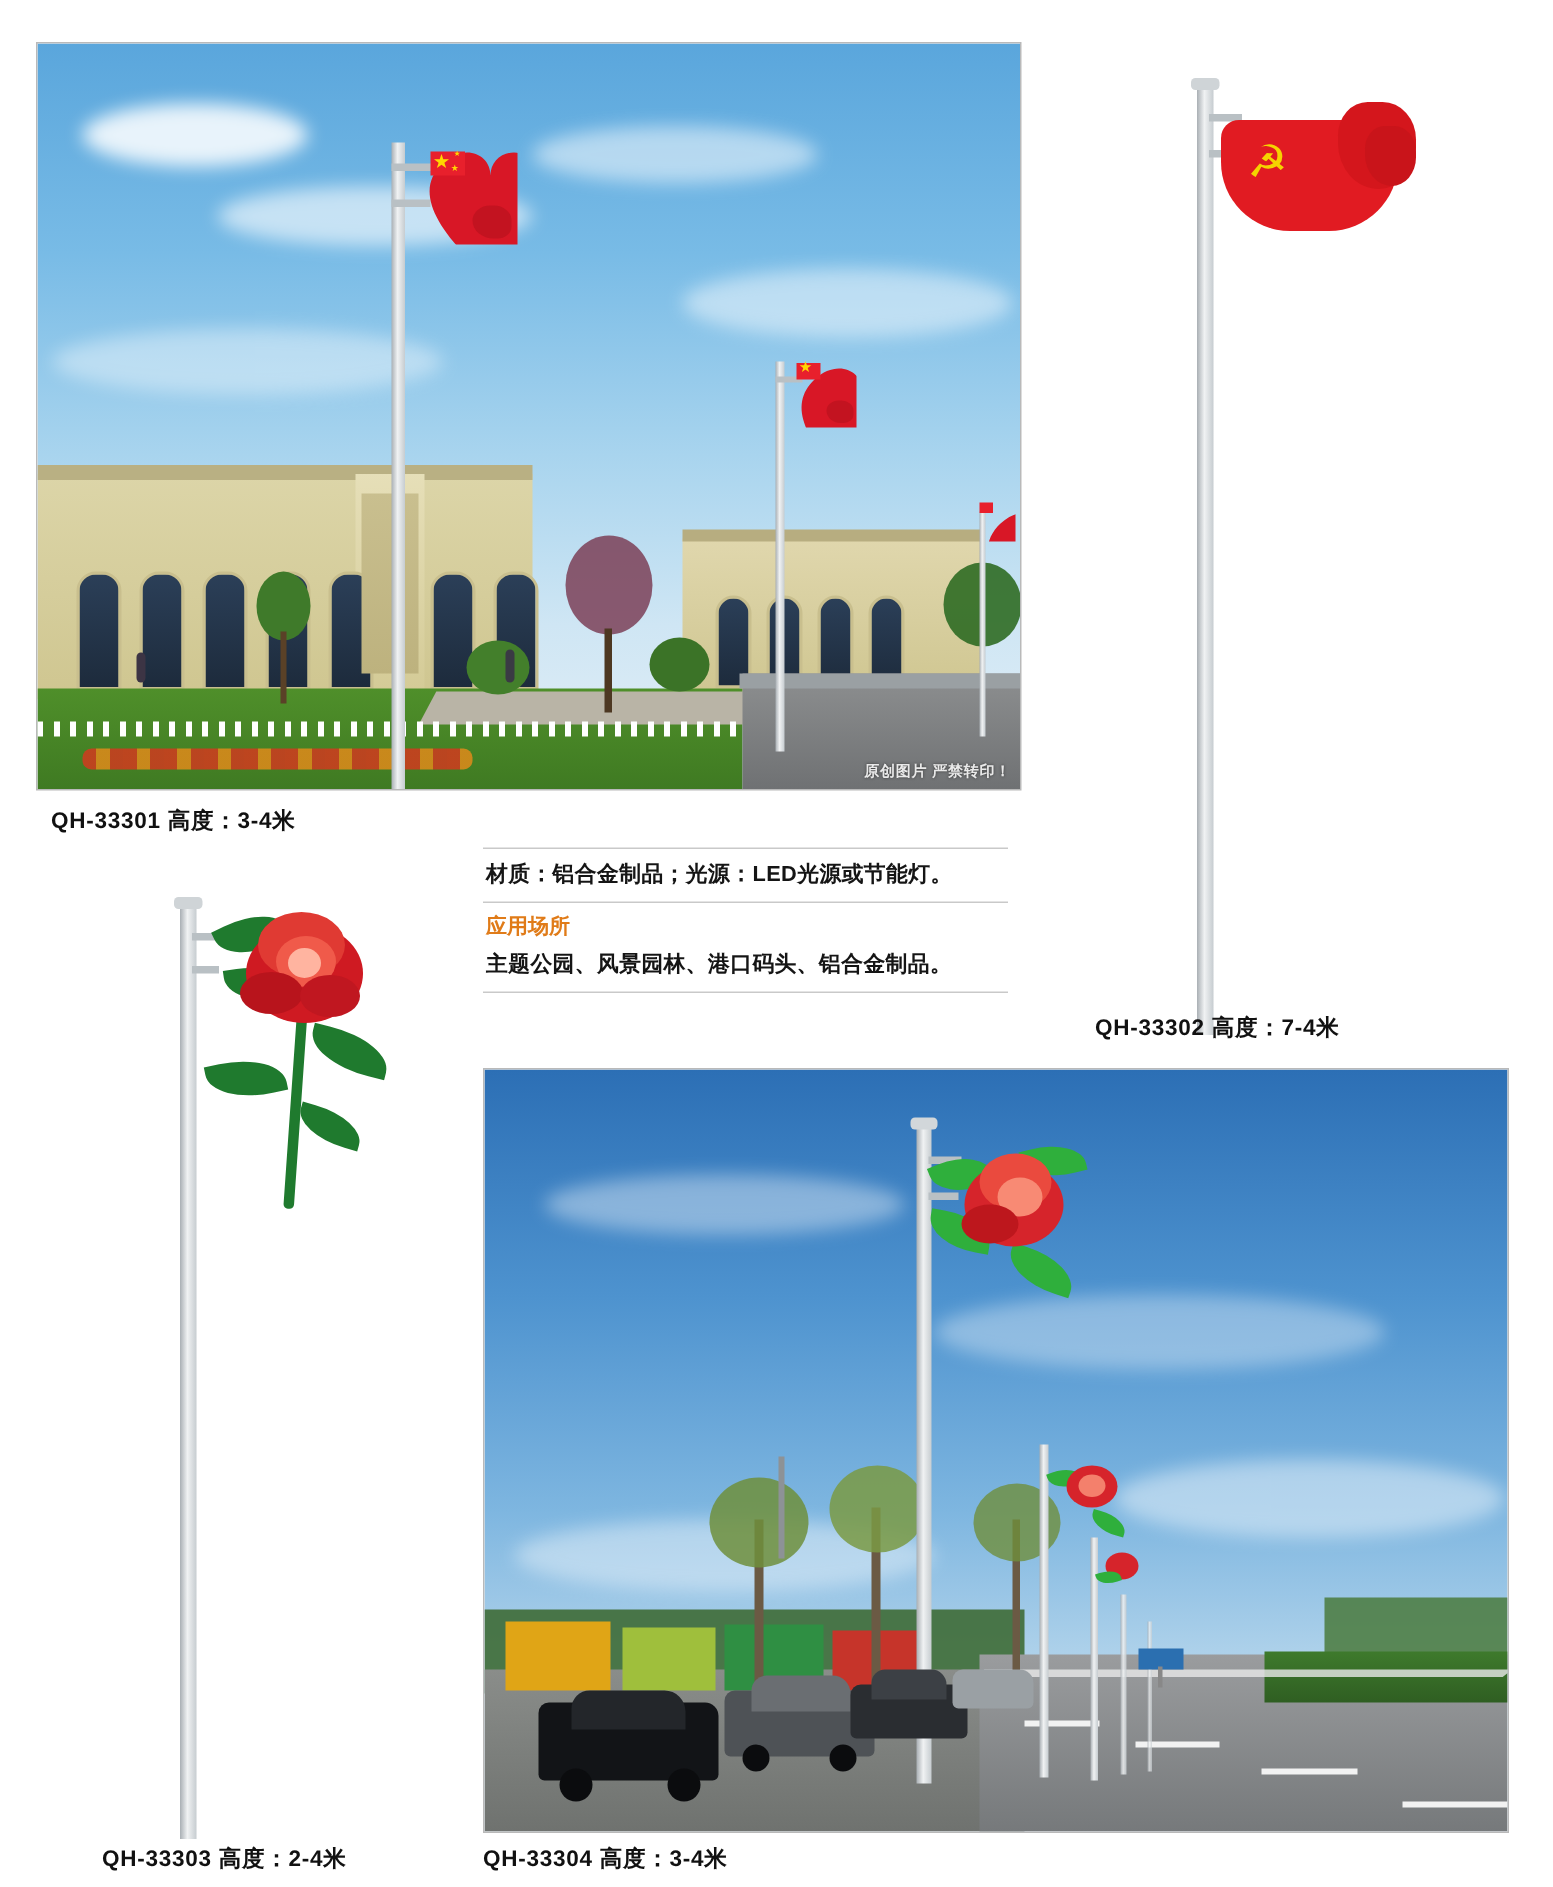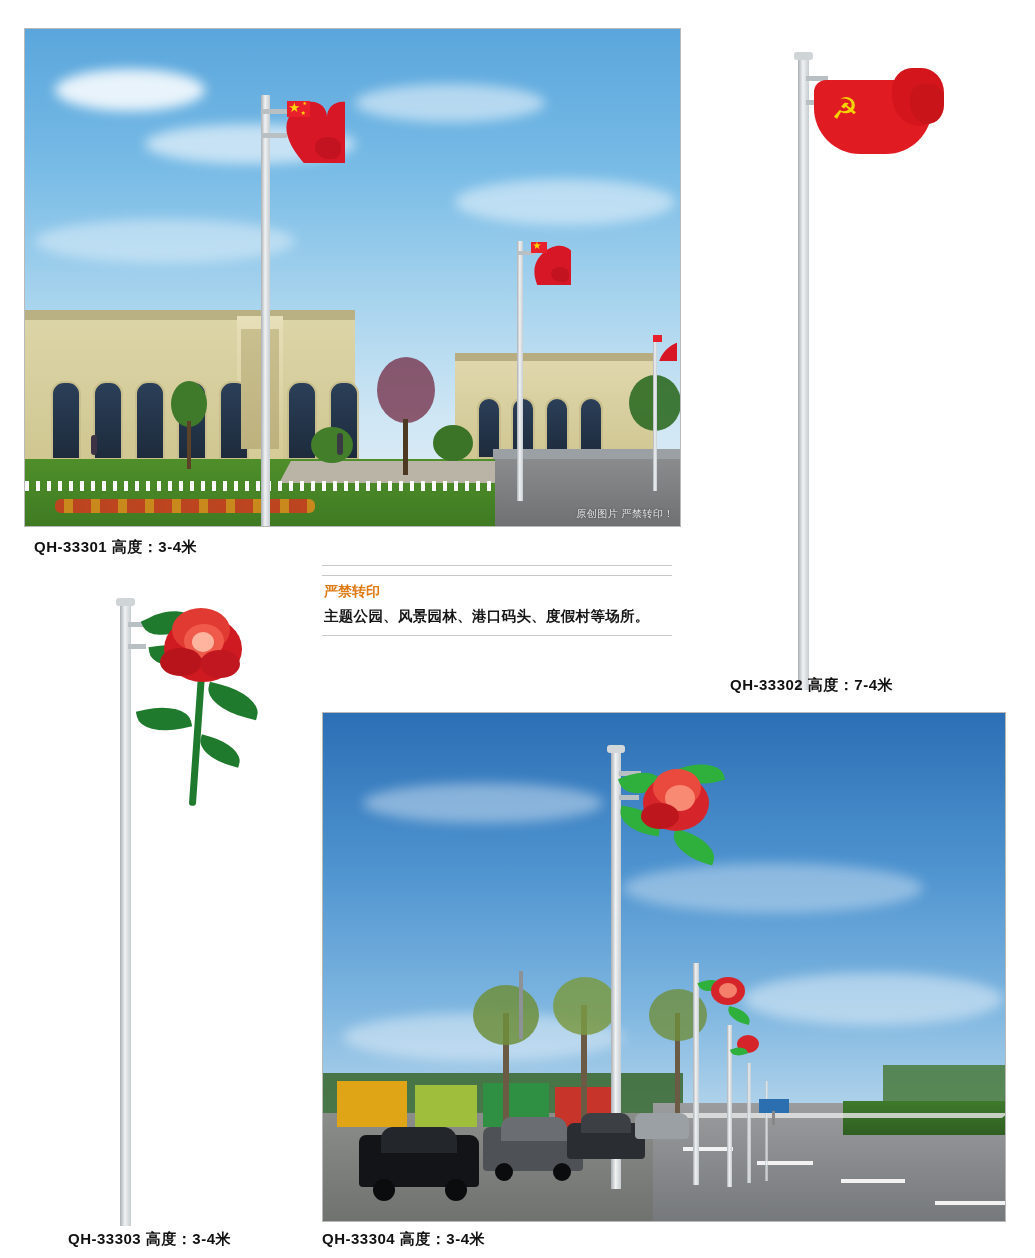--- a/index.html
+++ b/index.html
@@ -62,21 +62,21 @@
   
   #photo4{left:322px;top:712px;width:682px;height:508px;}
   .sky4{position:absolute;left:0;top:0;width:100%;height:100%;
         background:linear-gradient(180deg,#2c6fb5 0%,#4e93cf 30%,#7eb6e0 58%,#b6d6ec 80%,#d8e9f4 100%);}
   .road4{position:absolute;left:330px;top:390px;width:352px;height:118px;background:linear-gradient(180deg,#9a9c9e,#76797b);}
   .ground4{position:absolute;left:0;top:400px;width:360px;height:108px;background:linear-gradient(180deg,#8a8d8a,#6f726f);}
   .greenbelt{position:absolute;left:520px;top:388px;width:162px;height:34px;background:linear-gradient(180deg,#3e7a2c,#2f5e22);}
   .car{position:absolute;border-radius:7px 9px 4px 4px;}
   .lane{position:absolute;height:4px;background:#f2f2f2;}
 
-  .wm{position:absolute;right:6px;bottom:5px;color:#e9e9e9;font-size:10px;font-weight:normal;letter-spacing:.5px;
+  .wm{position:absolute;right:6px;bottom:5px;color:#e9e9e9;font-size:10px;font-weight:bold;letter-spacing:.5px;
       text-shadow:0 0 2px #333;}
 </style>
 </head>
 <body>
 
 <div class="stage">
 
   <div class="photo" id="photo1">
     <div class="sky1"></div>
 
@@ -166,23 +166,24 @@
       <div class="base"></div>
       <div class="lump"></div>
       <div class="lump" style="left:96px;top:26px;width:34px;height:40px;background:#c9141a"></div>
       <div class="hammer">☭</div>
     </div>
   </div>
   <div class="caption" style="left:730px;top:676px;">QH-33302  高度：7-4米</div>
 
   <div class="specs">
     <div class="spec-hr"></div>
+    <div class="spec-body">材质：铝合金制品；光源：LED光源或节能灯。</div>
     <div class="spec-hr"></div>
-    <div class="spec-title">严禁转印</div>
-    <div class="spec-body">主题公园、风景园林、港口码头、度假村等场所。</div>
+    <div class="spec-title">应用场所</div>
+    <div class="spec-body">主题公园、风景园林、港口码头、铝合金制品。</div>
     <div class="spec-hr"></div>
   </div>
 
   <div id="pole3wrap">
     <div class="pole" style="left:8px;top:14px;width:11px;height:626px;"></div>
     <div style="position:absolute;left:4px;top:12px;width:19px;height:8px;background:#cfd4d7;border-radius:3px"></div>
     <div class="poleArm" style="left:16px;top:36px;width:20px;height:5px;"></div>
     <div class="poleArm" style="left:16px;top:58px;width:18px;height:5px;"></div>
 
     <div class="rosehead" style="left:20px;top:14px;width:160px;height:210px;">
@@ -196,21 +197,21 @@
       <div class="leaf" style="left:66px;top:140px;width:44px;height:22px;transform:rotate(16deg);"></div>
 
       <div class="petal" style="left:32px;top:16px;width:78px;height:66px;background:#cf1a22;"></div>
       <div class="petal" style="left:40px;top:8px;width:58px;height:44px;background:#e03a33;"></div>
       <div class="petal" style="left:52px;top:24px;width:40px;height:34px;background:#f05a4a;"></div>
       <div class="petal" style="left:60px;top:32px;width:22px;height:20px;background:#ffb4a0;"></div>
       <div class="petal" style="left:28px;top:48px;width:42px;height:28px;background:#b8141c;"></div>
       <div class="petal" style="left:68px;top:50px;width:40px;height:28px;background:#c01720;"></div>
     </div>
   </div>
-  <div class="caption" style="left:68px;top:1230px;">QH-33303  高度：3-4米</div>
+  <div class="caption" style="left:68px;top:1230px;">QH-33303  高度：2-4米</div>
 
   <div class="photo" id="photo4">
     <div class="sky4"></div>
     <div class="cloud" style="left:40px;top:70px;width:240px;height:40px;opacity:.45"></div>
     <div class="cloud" style="left:300px;top:150px;width:300px;height:50px;opacity:.4"></div>
     <div class="cloud" style="left:420px;top:260px;width:260px;height:52px;opacity:.5"></div>
     <div class="cloud" style="left:20px;top:300px;width:280px;height:48px;opacity:.45"></div>
 
     <div style="position:absolute;left:0;top:360px;width:360px;height:56px;background:#3e6b36;opacity:.9"></div>
     <div style="position:absolute;left:560px;top:352px;width:122px;height:48px;background:#4a7a3c;opacity:.85"></div>

